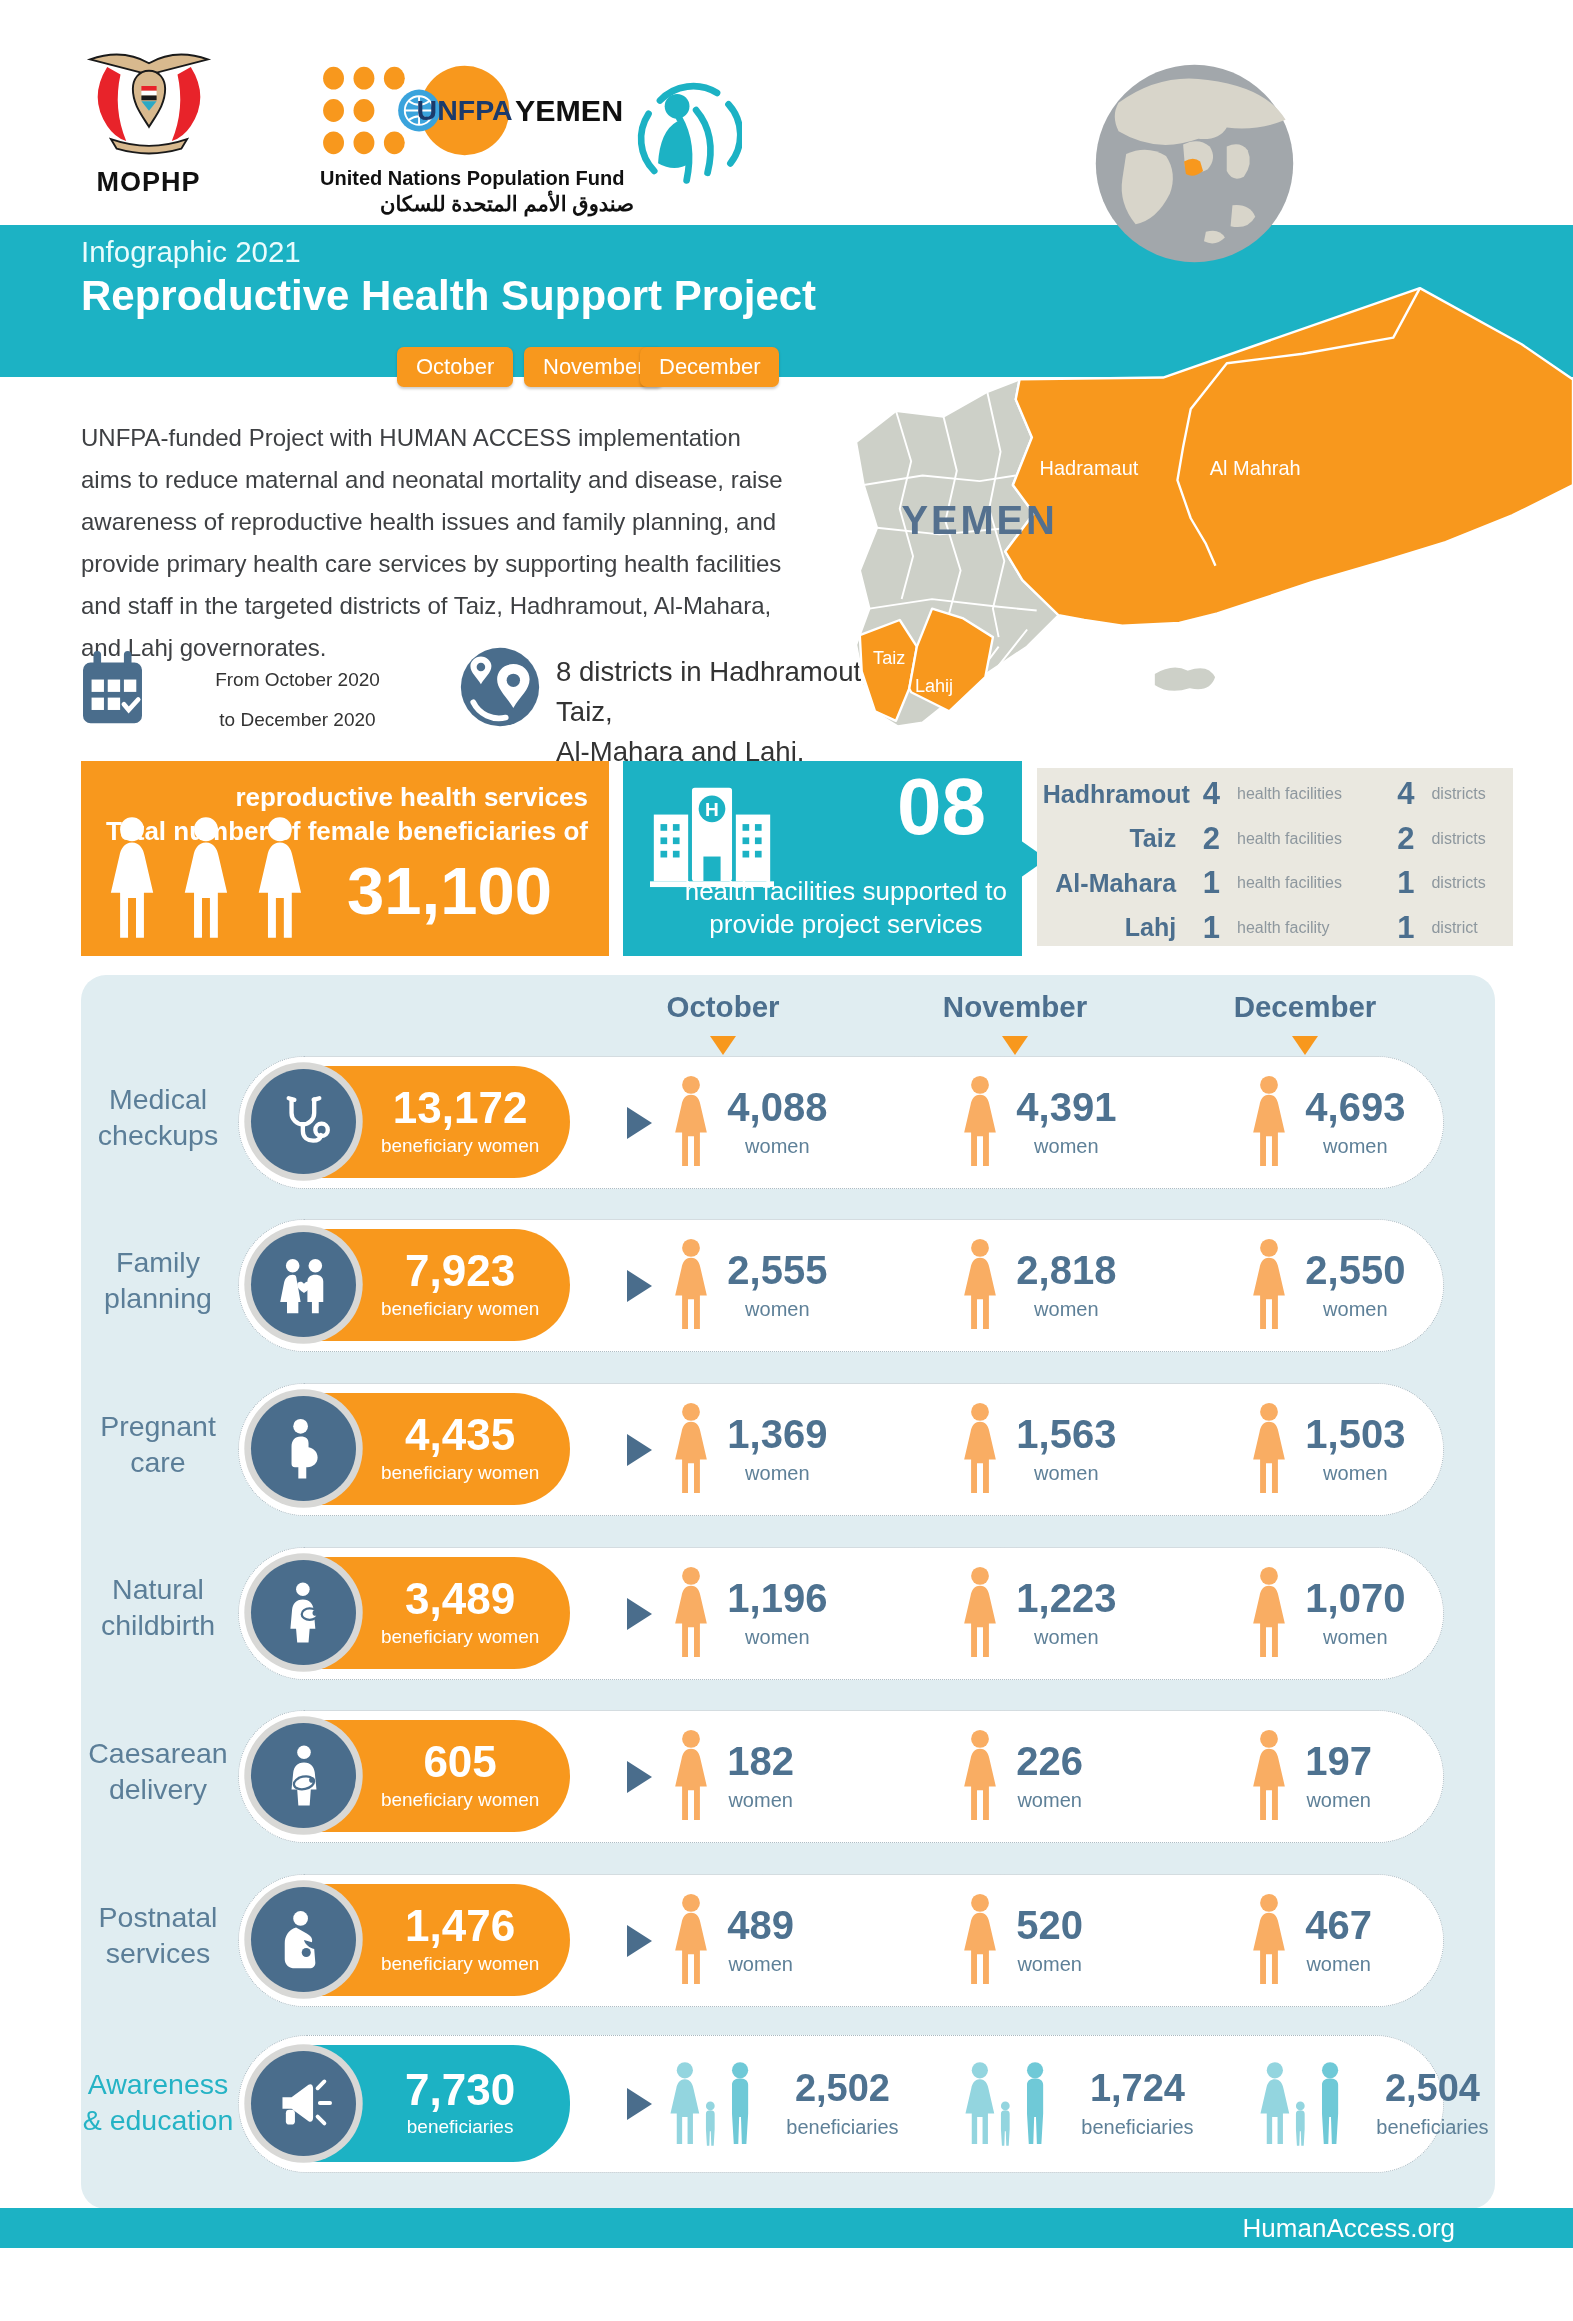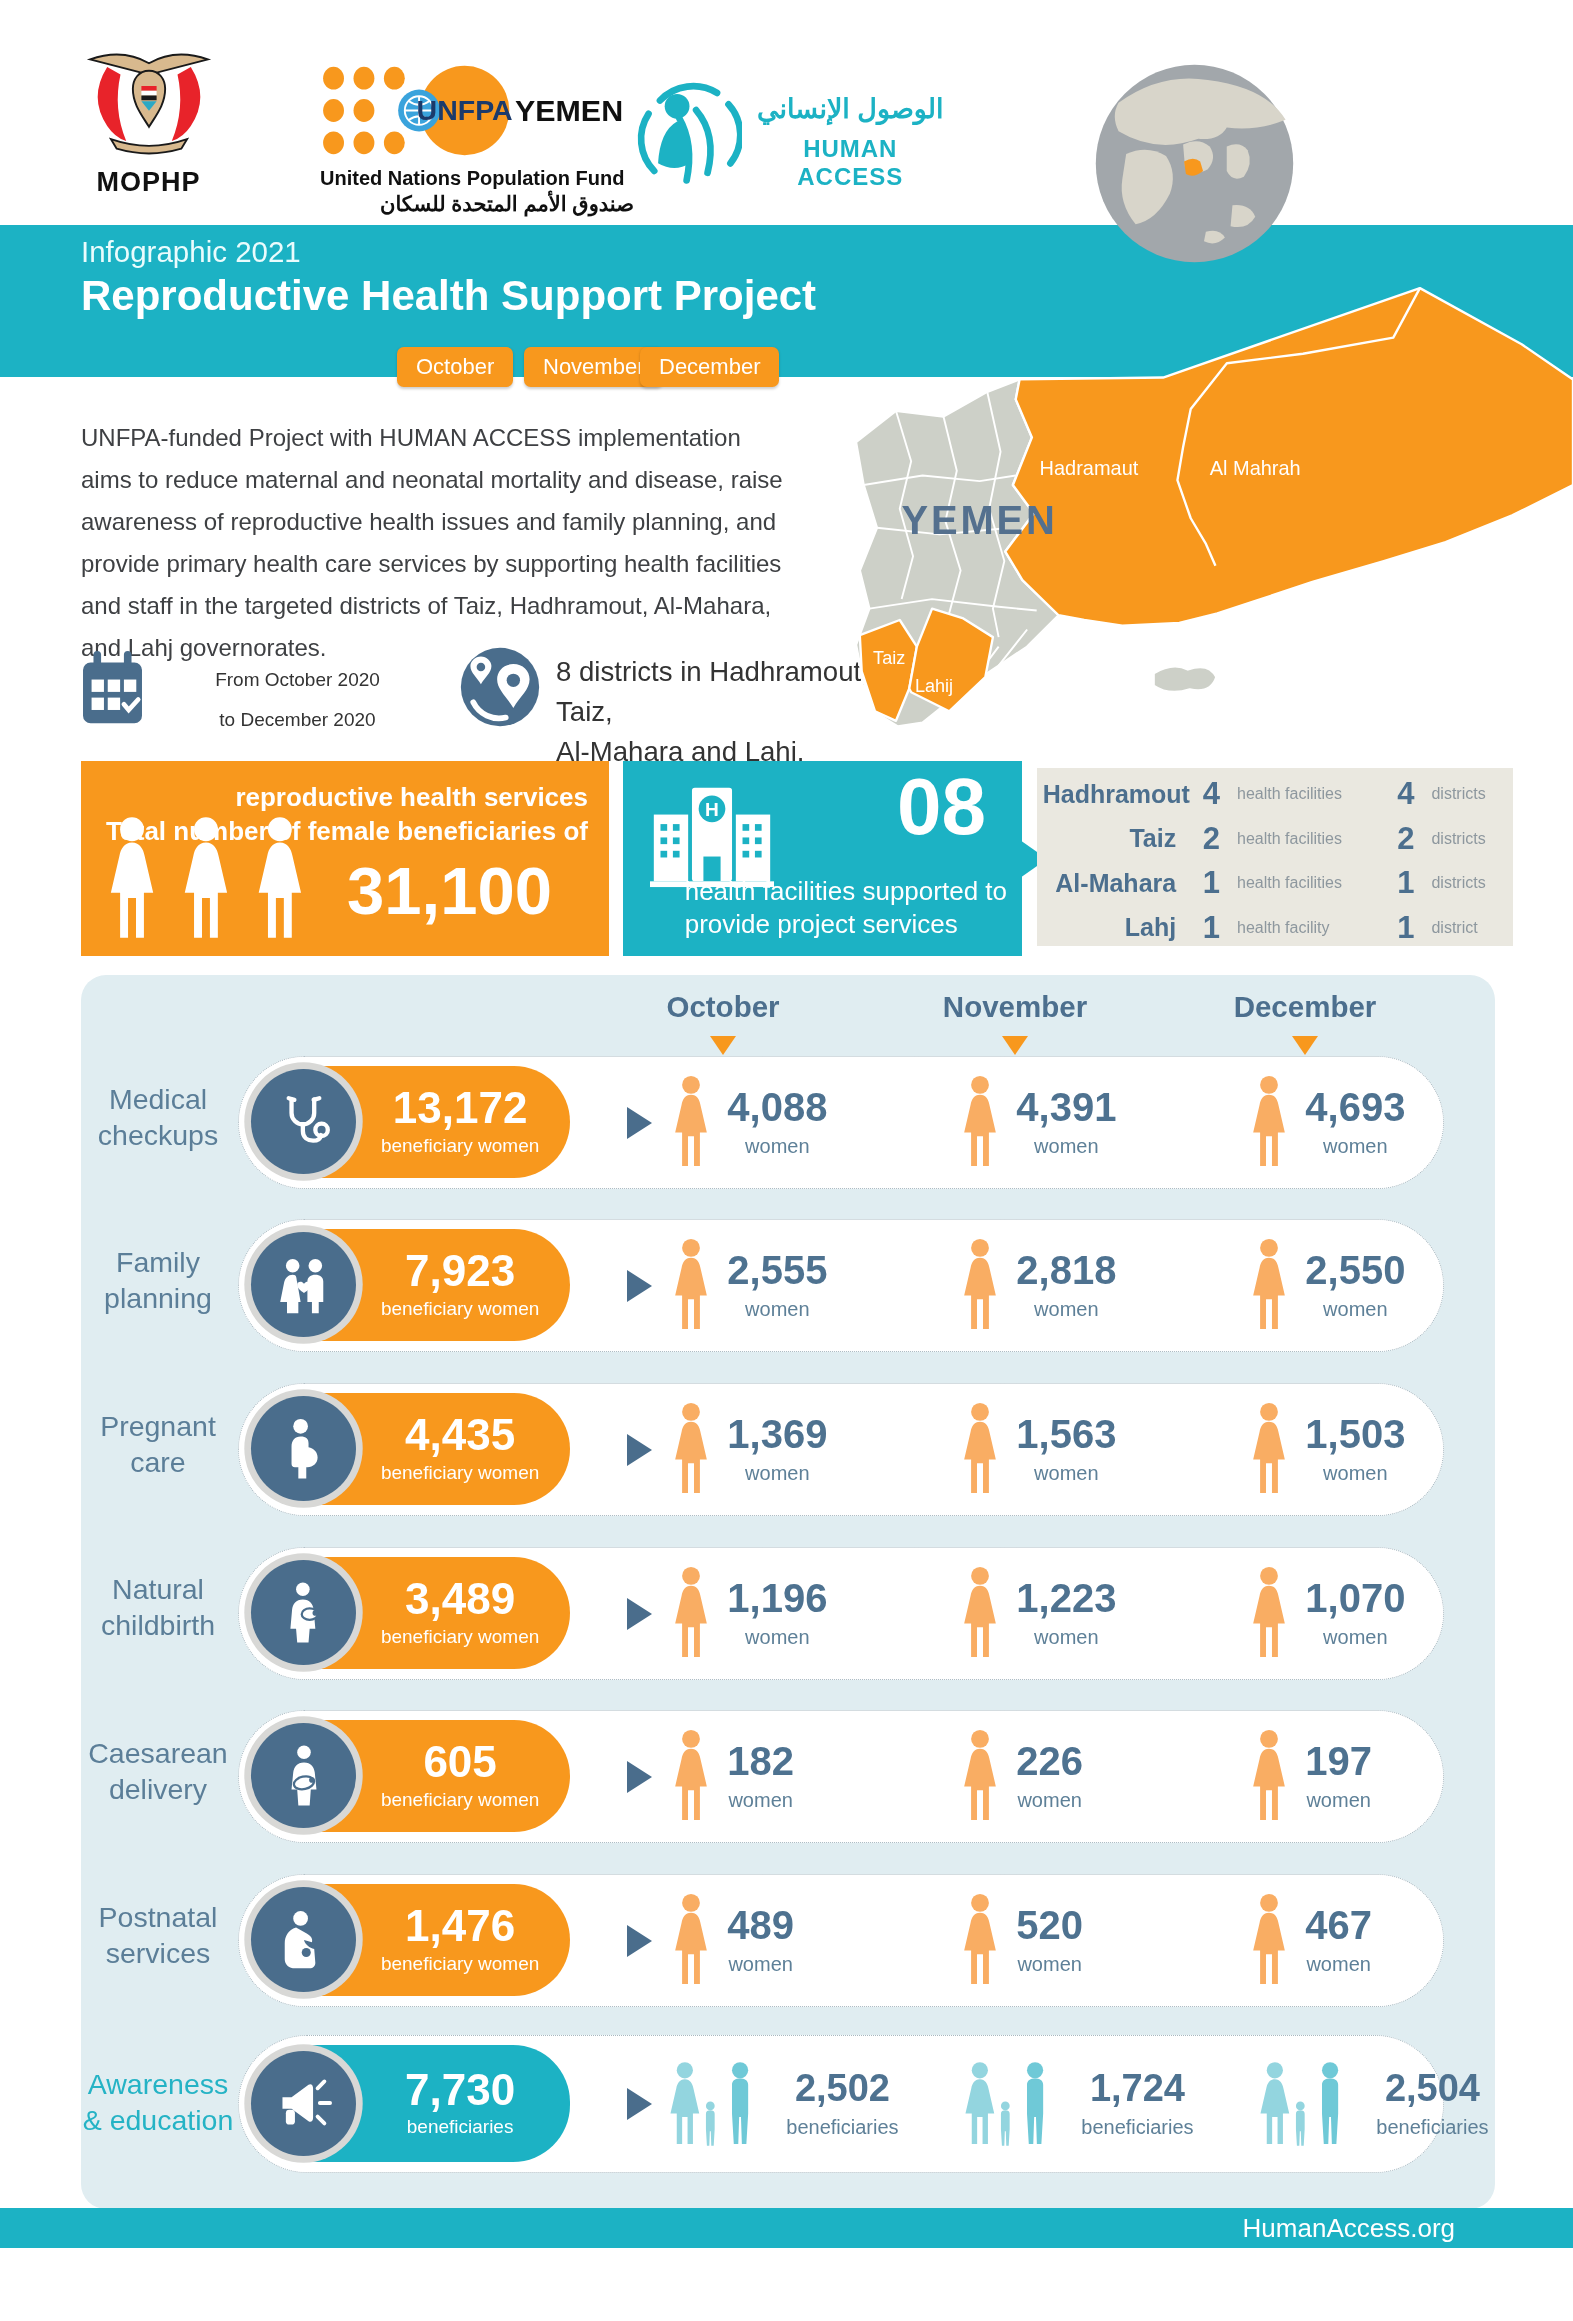--- a/index.html
+++ b/index.html
@@ -42,21 +42,21 @@
   .box-total{left:81px;top:761px;width:528px;height:195px;background:#f8981d;}
   .trio{position:absolute;left:21px;top:55px;width:224px;height:127px;}
   .total-title{position:absolute;right:21px;top:19px;text-align:right;color:#fff;
       font-size:26px;font-weight:bold;line-height:34px;}
   .total-value{position:absolute;right:57px;top:91px;color:#fff;font-size:67px;font-weight:bold;}
   .box-fac{left:623px;top:761px;width:399px;height:195px;background:#1cb2c4;}
   .box-fac:after{content:"";position:absolute;right:-25px;top:50%;margin-top:-19px;
       border-left:27px solid #1cb2c4;border-top:19px solid transparent;border-bottom:19px solid transparent;}
   .hospital{position:absolute;left:27px;top:23px;width:124px;height:105px;}
   .fac-value{position:absolute;right:36px;top:0px;color:#fff;font-size:80px;font-weight:bold;}
-  .fac-label{position:absolute;right:15px;bottom:15px;text-align:left;color:#fff;
+  .fac-label{position:absolute;right:15px;bottom:15px;text-align:center;color:#fff;
       font-size:26px;line-height:33px;}
   .box-gov{left:1037px;top:768px;width:476px;height:178px;background:#eae8e0;padding-top:8px;box-sizing:border-box;}
   .gov-row{display:grid;grid-template-columns:143px 40px 143px 40px 84px;column-gap:5.7px;
       align-items:center;margin:0 0 8.6px 5.7px;}
   .gov-name{text-align:right;font-size:25px;font-weight:bold;color:#4c6f8e;padding-right:9.5px;}
   .gov-num{font-size:31px;font-weight:bold;color:#4c6f8e;text-align:center;}
   .gov-unit{font-size:16px;color:#8d979e;}
 
   
   .panel{left:81px;top:975px;width:1414px;height:1234px;background:#e0edf1;border-radius:25px;}
@@ -152,24 +152,20 @@
     <g fill="none" stroke="#1cb2c4" stroke-width="7" stroke-linecap="round">
       <path d="M20,104 a48,48 0 0 1 -6,-60"></path>
       <path d="M26,30 a48,48 0 0 1 60,-8"></path>
       <path d="M98,34 a48,48 0 0 1 2,62"></path>
       <path d="M64,40 q22,26 12,66"></path>
       <path d="M46,48 q16,28 8,66"></path>
     </g>
     <circle cx="44" cy="36" r="13" fill="#1cb2c4"></circle>
     <path d="M24,96 q2,-34 20,-44 q16,10 14,44 q-17,10 -34,0 z" fill="#1cb2c4"></path>
   </svg>
-  <div class="ha-texts">
-    <div class="ha-ar" dir="rtl">الوصول الإنساني</div>
-    <div class="ha-en">HUMAN ACCESS</div>
-  </div>
 </div>
 
 <svg class="abs globe" viewBox="0 0 216 216">
   <circle cx="108" cy="108" r="104" fill="#a2a7ab"></circle>
   <g fill="#d8d5ca">
     <path d="M28,44 q44,-32 94,-24 q62,8 82,42 q-30,12 -62,8 q-8,14 -30,12 q-44,16 -84,-8 q-8,-16 0,-30 z"></path>
     <path d="M36,98 q22,-10 42,2 q12,18 4,40 q-14,28 -36,32 q-18,-22 -14,-48 z"></path>
     <path d="M96,88 q16,-8 28,2 q8,12 -2,24 q-14,8 -24,-2 z"></path>
     <path d="M142,90 q14,-6 22,4 q6,14 -4,28 q-12,6 -18,-6 z"></path>
     <path d="M148,152 q18,-2 24,12 q-8,14 -26,10 z"></path>

